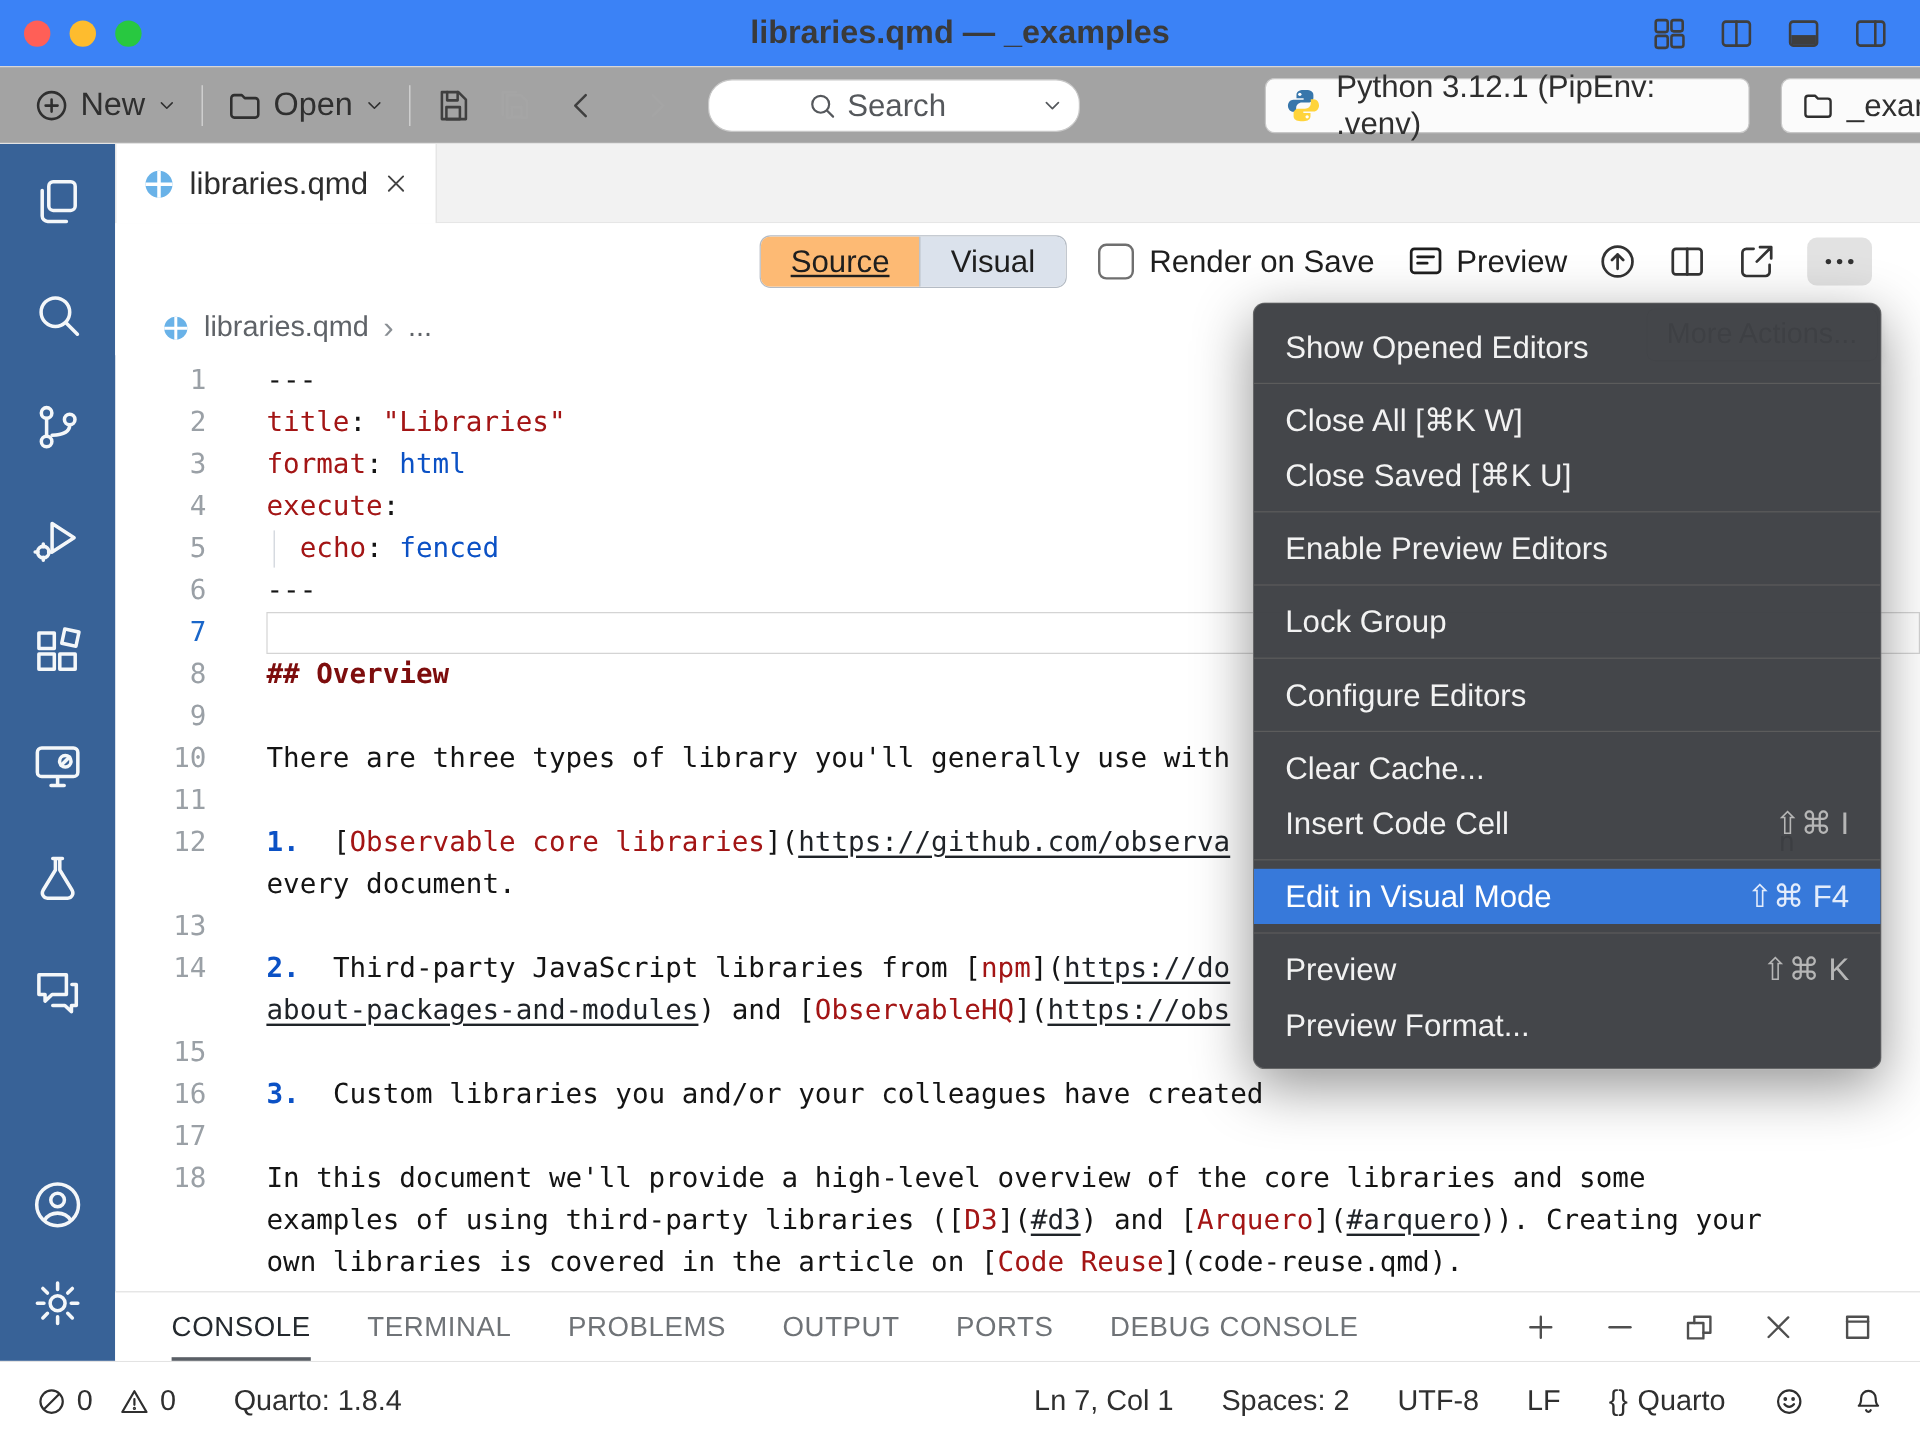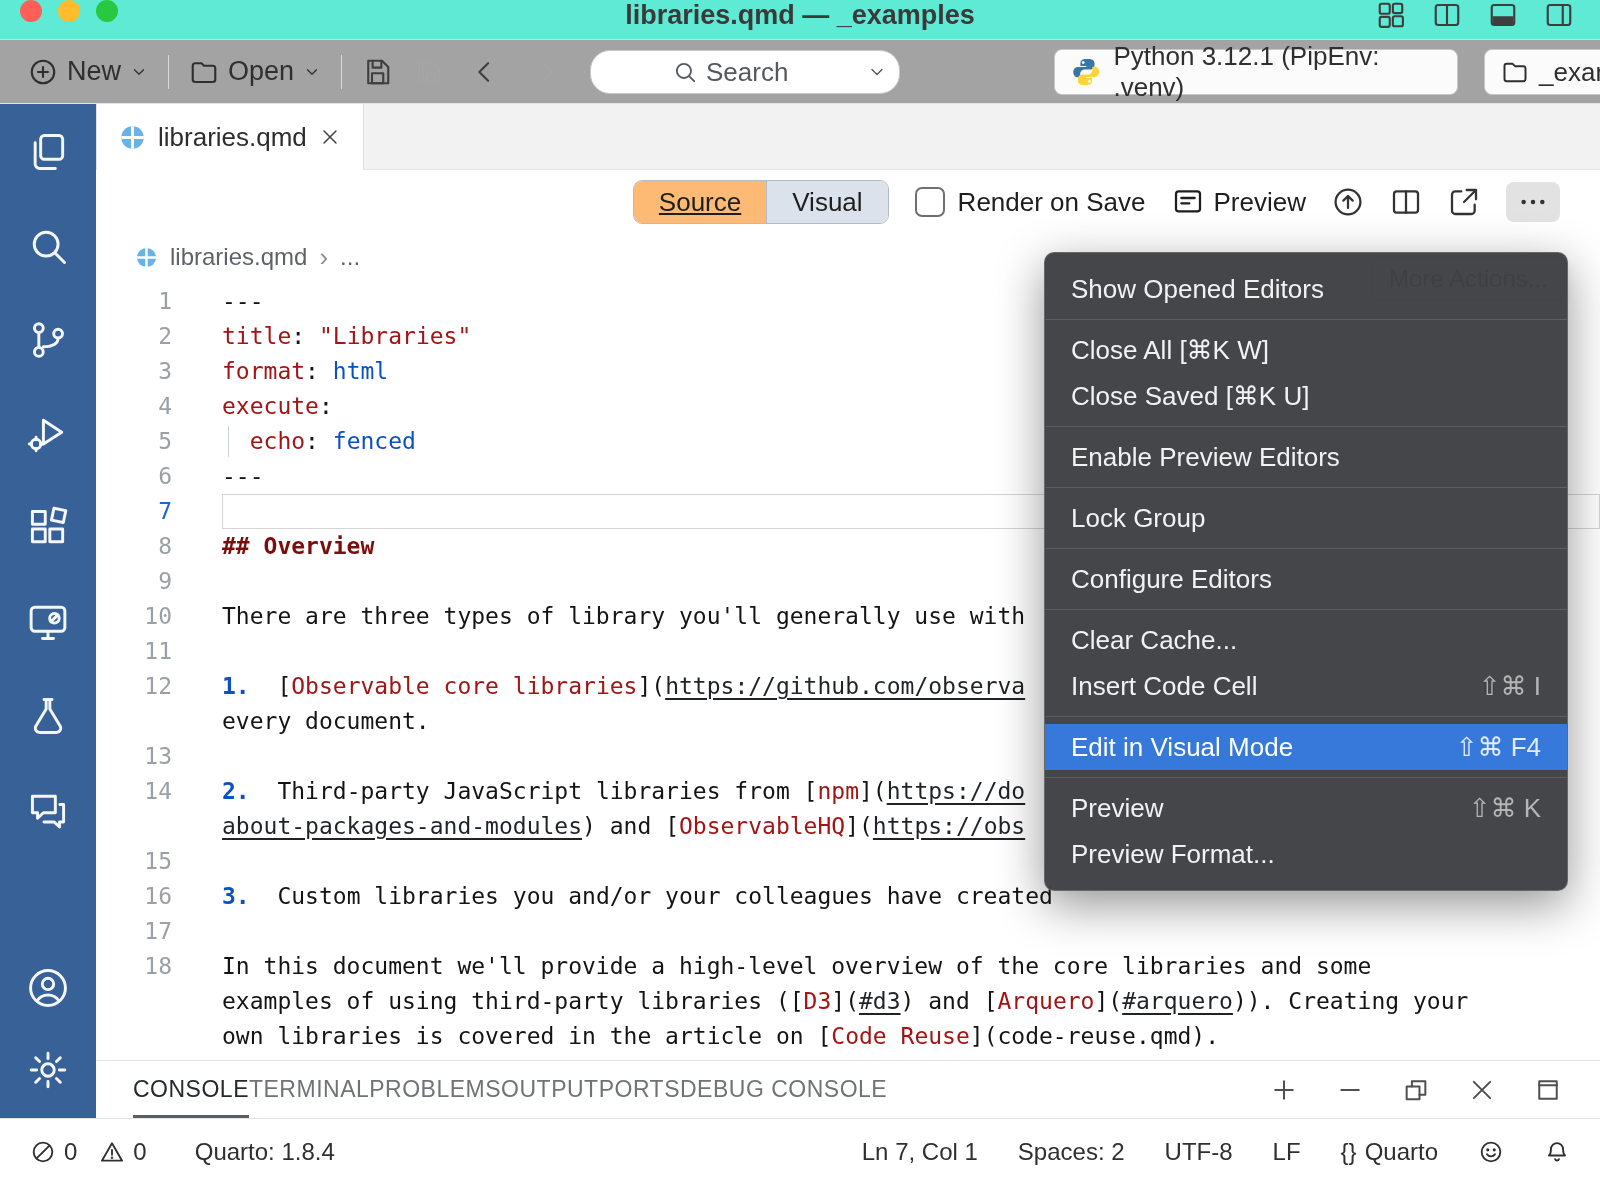--- a/index.html
+++ b/index.html
@@ -1,21 +1,21 @@
 <!DOCTYPE html>
 <html><head>
 <meta charset="utf-8">
 <style>
   * { box-sizing: border-box; margin: 0; padding: 0; }
   html,body { width:1600px; height:1200px; }
   body { font-family: "Liberation Sans", sans-serif; background:#fff; }
   .app { position:relative; width:1600px; height:1200px; overflow:hidden; background:#fff; }
 
   
-  .titlebar { position:relative; height:40px; background:#5eead4; border-bottom:1px solid #d8d6d6; display:flex; align-items:flex-start; }
+  .titlebar { position:relative; height:56px; background:#3b82f6; border-bottom:1px solid #d8d6d6; display:flex; align-items:center; }
   .traffic { display:flex; gap:16px; margin-left:20px; }
   .tl { width:22px; height:22px; border-radius:50%; display:inline-block; }
   .tl.red{ background:#ff5f57; } .tl.yellow{ background:#febc2e; } .tl.green{ background:#28c840; }
   .title { position:absolute; left:0; right:0; text-align:center; font-size:27px; font-weight:700; color:#3a3a3a; pointer-events:none; }
   .tb-icons { margin-left:auto; margin-right:26px; display:flex; gap:26px; color:#3e3e3e; z-index:2; }
   .tb-icons svg { width:30px; height:30px; }
 
   
   .toolbar { position:relative; height:64px; background:#a3a3a3; border-bottom:1px solid #e3e3e3; display:flex; align-items:center; padding-left:28px; }
   .tb-btn { display:flex; align-items:center; gap:9px; font-size:27px; color:#2f2f2f; }
@@ -85,21 +85,21 @@
   .tok-k { color:#a31515; }
   .tok-s { color:#a31515; }
   .tok-v { color:#0b51c5; }
   .tok-h { color:#7d0d0d; font-weight:bold; }
   .tok-num { color:#0b51c5; font-weight:bold; }
   .tok-lt { color:#a31515; }
   .tok-u { color:#1f2328; text-decoration:underline; text-underline-offset:4px; }
 
   
   .panelheader { height:58px; border-top:1px solid #e0e0e0; background:#fff; display:flex; align-items:center; padding-left:37px; }
-  .ptabs { display:flex; height:100%; }
+  .ptabs { display:flex; gap:47px; height:100%;margin-left:10px; }
   .ptab { display:flex; align-items:center; font-size:23px; letter-spacing:.5px; color:#6f7377; border-bottom:3px solid transparent; border-top:3px solid transparent; }
   .ptab.active { color:#24292e; border-bottom-color:#5a5f66; }
   .pactions { margin-left:auto; display:flex; gap:38px; padding-right:38px; color:#4f4f4f; }
   .pactions svg { width:28px; height:28px; }
 
   
   .statusbar { height:66px; background:#fff; border-top:1px solid #e3e3e3; display:flex; align-items:center; padding:0 30px; font-size:24px; color:#2f2f2f; }
   .sb-left { display:flex; align-items:center; gap:22px; }
   .sb-item { display:flex; align-items:center; gap:8px; }
   .sb-item svg { width:26px; height:26px; }

